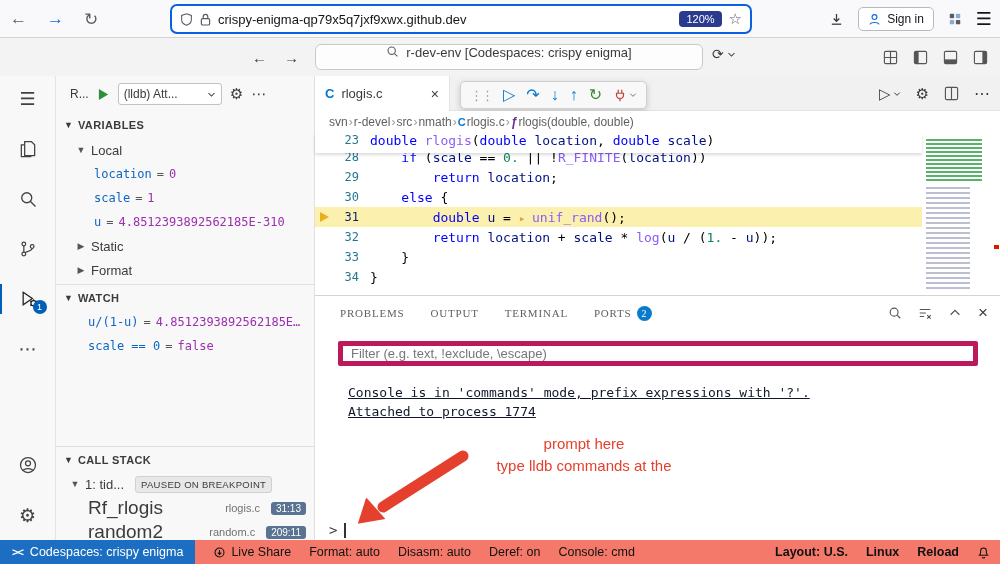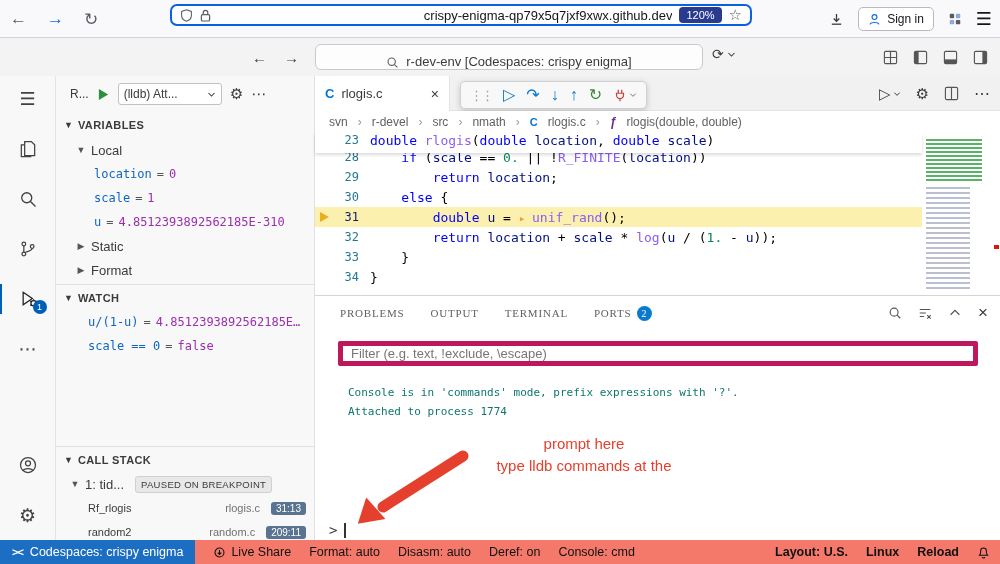--- a/index.html
+++ b/index.html
@@ -6,34 +6,34 @@
   html,body { width:1000px; height:564px; font-family:"Liberation Sans",sans-serif; background:#fff; overflow:hidden; }
   .stage { position:relative; width:1000px; height:564px; background:#fff; }
   svg { display:block; }
   .mono { font-family:"DejaVu Sans Mono",monospace; }
 
   
   .browser-bar { position:absolute; top:0; left:0; width:1000px; height:38px; background:#f9f9fb; border-bottom:1px solid #d4d4d8; }
   .nav-btns { position:absolute; left:10px; top:0; height:38px; display:flex; align-items:center; gap:20px; }
   .nav-glyph { font-size:17px; color:#5b5b66; cursor:pointer; }
   .nav-glyph.fwd { color:#0f6be0; }
-  .url-bar { position:absolute; left:170px; top:4px; width:582px; height:22px; background:#fff; border:2px solid #0960e0; border-radius:7px; display:flex; align-items:center; gap:7px; padding:0 8px;text-align:right; }
+  .url-bar { position:absolute; left:170px; top:4px; width:582px; height:30px; background:#fff; border:2px solid #0960e0; border-radius:7px; display:flex; align-items:center; gap:7px; padding:0 8px; }
   .url-text { flex:1; font-size:13px; color:#15141a; white-space:nowrap; overflow:hidden; }
   .zoom-badge { background:#2a3b8f; color:#fff; font-size:11px; padding:2px 7px; border-radius:4px; }
   .star { font-size:15px; color:#5b5b66; cursor:pointer; }
   .browser-right { position:absolute; right:8px; top:0; height:38px; display:flex; align-items:center; gap:14px; }
   .signin-pill { display:flex; align-items:center; gap:6px; border:1px solid #b9b9c2; border-radius:5px; padding:4px 9px; cursor:pointer; background:#fff; }
   .signin-pill span { font-size:12px; color:#15141a; }
   .menu-glyph { font-size:18px; color:#15141a; cursor:pointer; }
 
   
   .vs-titlebar { position:absolute; top:38px; left:0; width:1000px; height:38px; background:#f3f3f3; }
   .tb-arrows { position:absolute; left:252px; top:0; height:38px; display:flex; align-items:center; gap:17px; font-size:15px; color:#3b3b3b; }
   .tb-arrows span { cursor:pointer; }
-  .cmd-center { position:absolute; left:315px; top:6px; width:388px; height:26px; background:#fdfdfd; border:1px solid #c9c9c9; border-radius:6px; display:flex; align-items:flex-end; justify-content:center; gap:7px; cursor:pointer; }
+  .cmd-center { position:absolute; left:315px; top:6px; width:388px; height:26px; background:#fdfdfd; border:1px solid #c9c9c9; border-radius:6px; display:flex; align-items:flex-start; justify-content:center; gap:7px; cursor:pointer; }
   .cmd-center span { font-size:13px; color:#3b3b3b; }
   .cmd-extra { position:absolute; left:712px; top:8px; display:flex; align-items:center; gap:3px; cursor:pointer; color:#3b3b3b; }
   .tb-right { position:absolute; right:12px; top:0; height:38px; display:flex; align-items:center; gap:15px; }
   .tb-right > * { cursor:pointer; }
 
   
   .activity-bar { position:absolute; left:0; top:76px; width:56px; height:464px; background:#f8f8f8; border-right:1px solid #e4e4e4; display:flex; flex-direction:column; align-items:center; padding:8px 0 10px; }
   .ab-item { width:56px; height:30px; margin-bottom:20px; display:flex; align-items:center; justify-content:center; position:relative; cursor:pointer; color:#424242; }
   .ab-item.active { border-left:2px solid #005fb8; }
   .ab-badge { position:absolute; right:9px; bottom:0; width:14px; height:14px; border-radius:50%; background:#005fb8; color:#fff; font-size:9px; display:flex; align-items:center; justify-content:center; }
@@ -54,38 +54,38 @@
   .sec-head .lbl { font-size:11px; font-weight:bold; color:#3b3b3b; letter-spacing:.4px; }
   .tree-row { height:24px; display:flex; align-items:center; gap:5px; font-size:13px; color:#3b3b3b; cursor:pointer; }
   .chev-s { font-size:9px; color:#555; width:10px; text-align:center; }
   .var-row { padding-left:38px; }
   .var-name { color:#0d66c2; font-size:12px; }
   .var-eq { color:#555; font-size:12px; }
   .var-val { color:#9b2fae; font-size:12px; white-space:nowrap; overflow:hidden; }
   .stack-thread { padding-left:14px; justify-content:flex-start; }
   .paused-badge { margin-left:6px; background:#e8e8e8; border:1px solid #d0d0d0; border-radius:3px; color:#3b3b3b; font-size:9.5px; padding:2px 5px; letter-spacing:.3px; white-space:nowrap; }
   .frame-row { padding-left:32px; padding-right:8px; }
-  .frame-fn { flex:1; font-size:11px; color:#3b3b3b; }
+  .frame-fn { flex:1; font-size:19px; color:#3b3b3b; }
   .frame-file { font-size:11px; color:#717171; margin-right:6px; }
   .pos-badge { background:#5a7391; color:#fff; font-size:10px; border-radius:3px; padding:1px 5px; }
 
   
   .editor { position:absolute; left:315px; top:76px; right:0; height:219px; background:#fff; }
   .tabbar { position:absolute; top:0; left:0; right:0; height:35px; background:#f1f1f1; border-bottom:1px solid #e3e3e3; }
   .tab { position:absolute; left:0; top:0; width:135px; height:35px; background:#fff; border-right:1px solid #e3e3e3; display:flex; align-items:center; gap:7px; padding:0 10px; cursor:pointer; }
   .c-icon { color:#0078d4; font-weight:bold; font-size:13px; }
   .tab-label { font-size:13px; color:#3b3b3b; }
   .tab-close { font-size:14px; color:#3b3b3b; margin-left:auto; cursor:pointer; }
   .dbg-toolbar { position:absolute; left:145px; top:5px; height:28px; background:#f8f8f8; border:1px solid #d0d0d0; border-radius:5px; box-shadow:0 2px 6px rgba(0,0,0,.18); display:flex; align-items:center; gap:11px; padding:0 9px; }
   .dbg-toolbar .g { cursor:pointer; font-size:16px; line-height:1; }
   .grip { color:#9a9a9a; letter-spacing:-2px; font-size:13px; cursor:grab; }
   .blue { color:#0078d4; } .green { color:#388a34; }
   .ed-right { position:absolute; right:10px; top:0; height:35px; display:flex; align-items:center; gap:15px; color:#3b3b3b; }
   .ed-right > * { cursor:pointer; }
-  .breadcrumbs { position:absolute; top:35px; left:0; right:0; height:22px; background:#fff; display:flex; align-items:center; gap:10px; padding-left:14px; font-size:12px; color:#616161; }
+  .breadcrumbs { position:absolute; top:35px; left:0; right:0; height:22px; background:#fff; display:flex; align-items:center; gap:1px; padding-left:14px; font-size:12px; color:#616161; }
   .bc-sep { color:#9a9a9a; }
   .bc-item { cursor:pointer; }
   .fn-icon { color:#652d90; font-style:italic; font-weight:bold; font-size:12px; }
   .sticky-line { position:absolute; top:57px; left:0; right:78px; height:20px; background:#fff; box-shadow:0 2px 3px rgba(0,0,0,.14); display:flex; z-index:3; }
   .code-wrap { position:absolute; top:77px; left:0; right:78px; bottom:0; overflow:hidden; }
   .code-inner { margin-top:-6px; }
   .code-line { height:20px; display:flex; align-items:center; }
   .code-line.current { background:#fbf0ae; }
   .glyph-m { width:18px; display:flex; align-items:center; justify-content:center; }
   .ip-arrow { width:0; height:0; border-left:9px solid #e8b01f; border-top:5px solid transparent; border-bottom:5px solid transparent; }
@@ -106,21 +106,21 @@
   .panel-tabs { position:absolute; top:0; left:0; right:0; height:34px; display:flex; align-items:center; gap:26px; padding-left:25px; }
   .ptab { font-size:11px; letter-spacing:.8px; color:#616161; cursor:pointer; position:relative; display:flex; align-items:center; gap:5px; height:34px;font-family:Liberation Serif, serif; }
   .ptab.active { color:#3b3b3b; }
   .ptab.active::after { content:""; position:absolute; left:0; right:0; bottom:5px; height:2px; background:#0a7acc; }
   .ports-badge { width:15px; height:15px; border-radius:50%; background:#0a7acc; color:#fff; font-size:10px; display:flex; align-items:center; justify-content:center; letter-spacing:0; }
   .panel-icons { position:absolute; right:12px; top:0; height:34px; display:flex; align-items:center; gap:16px; color:#555; }
   .panel-icons > * { cursor:pointer; }
   .px-close { font-size:17px; color:#3b3b3b; }
   .filter-input { position:absolute; left:23px; right:22px; top:45px; height:25px; border:5px solid #be185d; border-radius:2px; font-size:13px; padding:0 8px; color:#3b3b3b; font-family:"Liberation Sans",sans-serif; }
   .filter-input::placeholder { color:#767676; }
-  .console-out { position:absolute; left:33px; top:87px; font-family:"DejaVu Sans Mono",monospace; font-size:11px; color:#0f766e; line-height:19px; }
+  .console-out { position:absolute; left:33px; top:87px; font-family:"DejaVu Sans Mono",monospace; font-size:13px; color:#0f172a; line-height:19px;text-decoration:underline; }
   .annotation { position:absolute; left:89px; width:360px; top:137px; text-align:center; color:#e5402e; font-size:15px; line-height:22px; }
   .arrow-svg { position:absolute; left:20px; top:150px; }
   .prompt-row { position:absolute; left:14px; top:226px; display:flex; align-items:center; }
   .prompt-ch { font-family:"DejaVu Sans Mono",monospace; font-size:14px; color:#3b3b3b; }
   .cursor-bar { width:2px; height:15px; background:#333; margin-left:7px; animation:blink 1s steps(1) infinite; }
   @keyframes blink { 50% { opacity:0; } }
 
   
   .status-bar { position:absolute; left:0; top:540px; width:1000px; height:24px; background:#f5796a; display:flex; align-items:center; font-size:12.5px; color:#111; }
   .remote-chip { height:24px; background:#1b6ec2; color:#fff; display:flex; align-items:center; gap:7px; padding:0 12px; cursor:pointer; }

